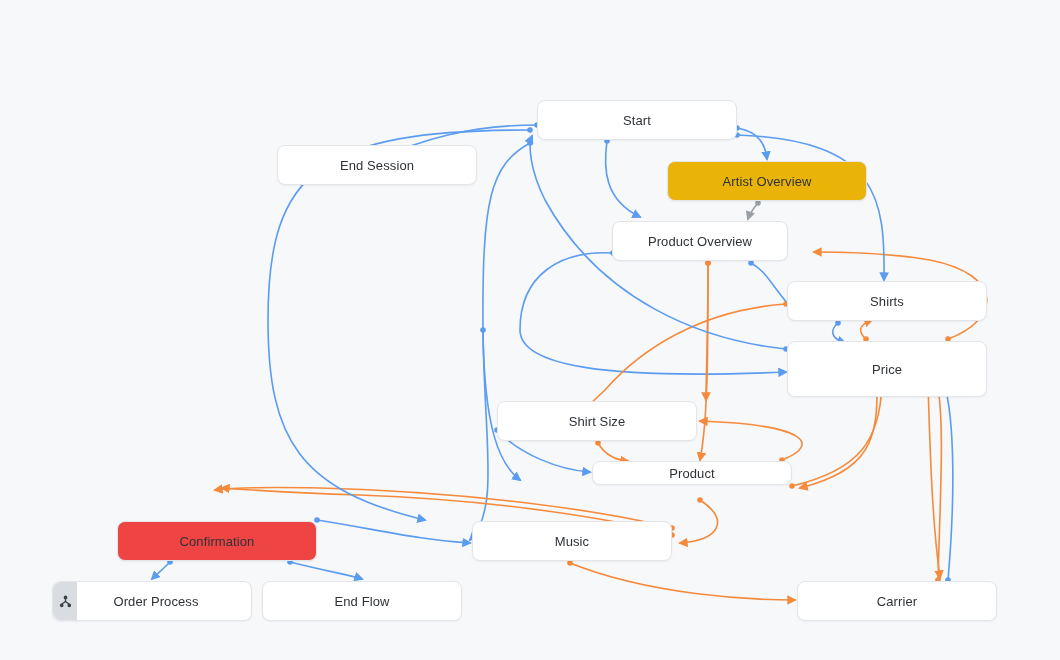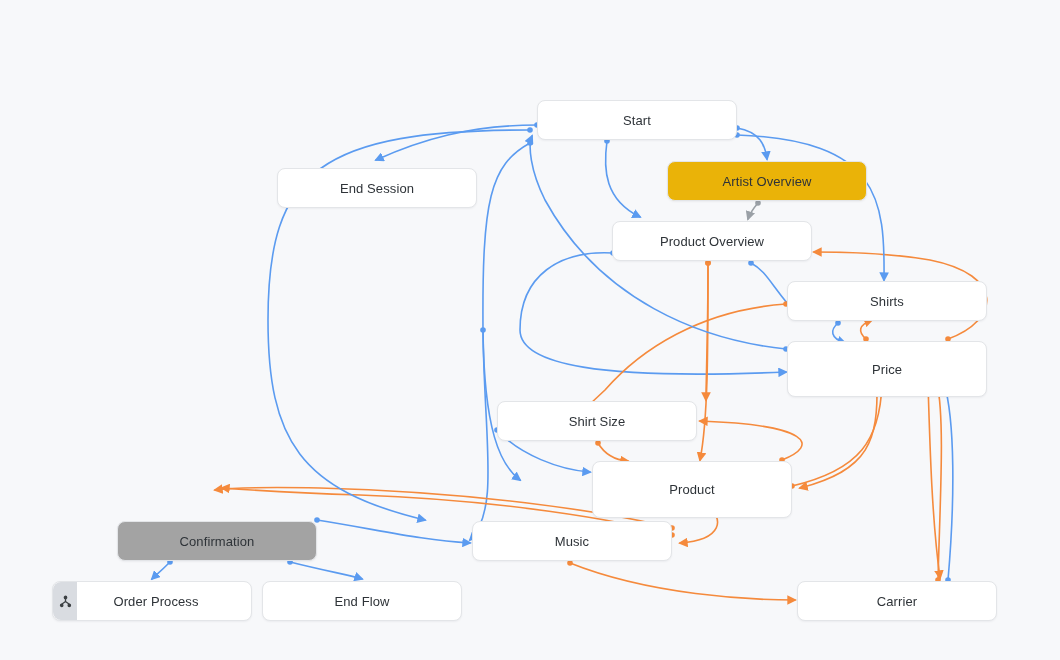--- a/index.html
+++ b/index.html
@@ -219,42 +219,42 @@
           <path d="M 786 349 C 700 340 600 300 545 200 C 530 170 528 145 532 136" fill="none" stroke="#5b9bf0" stroke-width="1.6" stroke-linecap="round" marker-end="url(#arrow-blue)"></path>
           <circle cx="786" cy="349" r="2.8" fill="#5b9bf0"></circle>
         </g>
       </g>
   </svg>
 
   <div id="node-layer">
       <div class="node" style="left: 537px; top: 100px; width: 200px; height: 40px; background: rgb(255, 255, 255); border-color: rgb(227, 229, 232);">
         <span class="node-label" style="color: rgb(46, 51, 56);">Start</span>
       </div>
-      <div class="node" style="left: 277px; top: 168px; width: 200px; height: 40px; background: rgb(255, 255, 255); border-color: rgb(227, 229, 232);">
+      <div class="node" style="left: 277px; top: 145px; width: 200px; height: 40px; background: rgb(255, 255, 255); border-color: rgb(227, 229, 232);">
         <span class="node-label" style="color: rgb(46, 51, 56);">End Session</span>
       </div>
       <div class="node" style="left: 667px; top: 161px; width: 200px; height: 40px; background: #eab308; border-color: rgb(227, 229, 232);">
         <span class="node-label" style="color: rgb(46, 51, 56);">Artist Overview</span>
       </div>
-      <div class="node" style="left: 612px; top: 221px; width: 200px; height: 40px; background: rgb(255, 255, 255); border-color: rgb(227, 229, 232);">
+      <div class="node" style="left: 612px; top: 221px; width: 176px; height: 40px; background: rgb(255, 255, 255); border-color: rgb(227, 229, 232);">
         <span class="node-label" style="color: rgb(46, 51, 56);">Product Overview</span>
       </div>
       <div class="node" style="left: 787px; top: 281px; width: 200px; height: 40px; background: rgb(255, 255, 255); border-color: rgb(227, 229, 232);">
         <span class="node-label" style="color: rgb(46, 51, 56);">Shirts</span>
       </div>
       <div class="node" style="left: 787px; top: 341px; width: 200px; height: 56px; background: rgb(255, 255, 255); border-color: rgb(227, 229, 232);">
         <span class="node-label" style="color: rgb(46, 51, 56);">Price</span>
       </div>
       <div class="node" style="left: 497px; top: 401px; width: 200px; height: 40px; background: rgb(255, 255, 255); border-color: rgb(227, 229, 232); justify-content: center;">
         <span class="node-label" style="color: rgb(46, 51, 56);">Shirt Size</span>
       </div>
-      <div class="node" style="left: 592px; top: 461px; width: 200px; height: 57px; background: rgb(255, 255, 255); border-color: rgb(227, 229, 232);">
+      <div class="node" style="left: 592px; top: 461px; width: 200px; height: 24px; background: rgb(255, 255, 255); border-color: rgb(227, 229, 232);">
         <span class="node-label" style="color: rgb(46, 51, 56);">Product</span>
       </div>
-      <div class="node" style="left: 117px; top: 521px; width: 200px; height: 40px; background: #a3a3a3; border-color: rgb(227, 229, 232);">
+      <div class="node" style="left: 117px; top: 521px; width: 200px; height: 40px; background: #ef4444; border-color: rgb(227, 229, 232);">
         <span class="node-label" style="color: rgb(46, 51, 56);">Confirmation</span>
       </div>
       <div class="node" style="left: 472px; top: 521px; width: 200px; height: 40px; background: rgb(255, 255, 255); border-color: rgb(227, 229, 232);">
         <span class="node-label" style="color: rgb(46, 51, 56);">Music</span>
       </div>
       <div class="node has-badge" style="left: 52px; top: 581px; width: 200px; height: 40px; background: rgb(255, 255, 255); border-color: rgb(227, 229, 232);">
         <div class="node-badge" style="background: rgb(217, 220, 225);">
           <svg width="13" height="13" viewBox="0 0 24 24" fill="none" stroke="#3c4043" stroke-width="2.4" stroke-linecap="round" stroke-linejoin="round">
             <circle cx="12" cy="4.5" r="2.2" fill="#3c4043"></circle>
             <circle cx="5" cy="19" r="2.2" fill="#3c4043"></circle>

